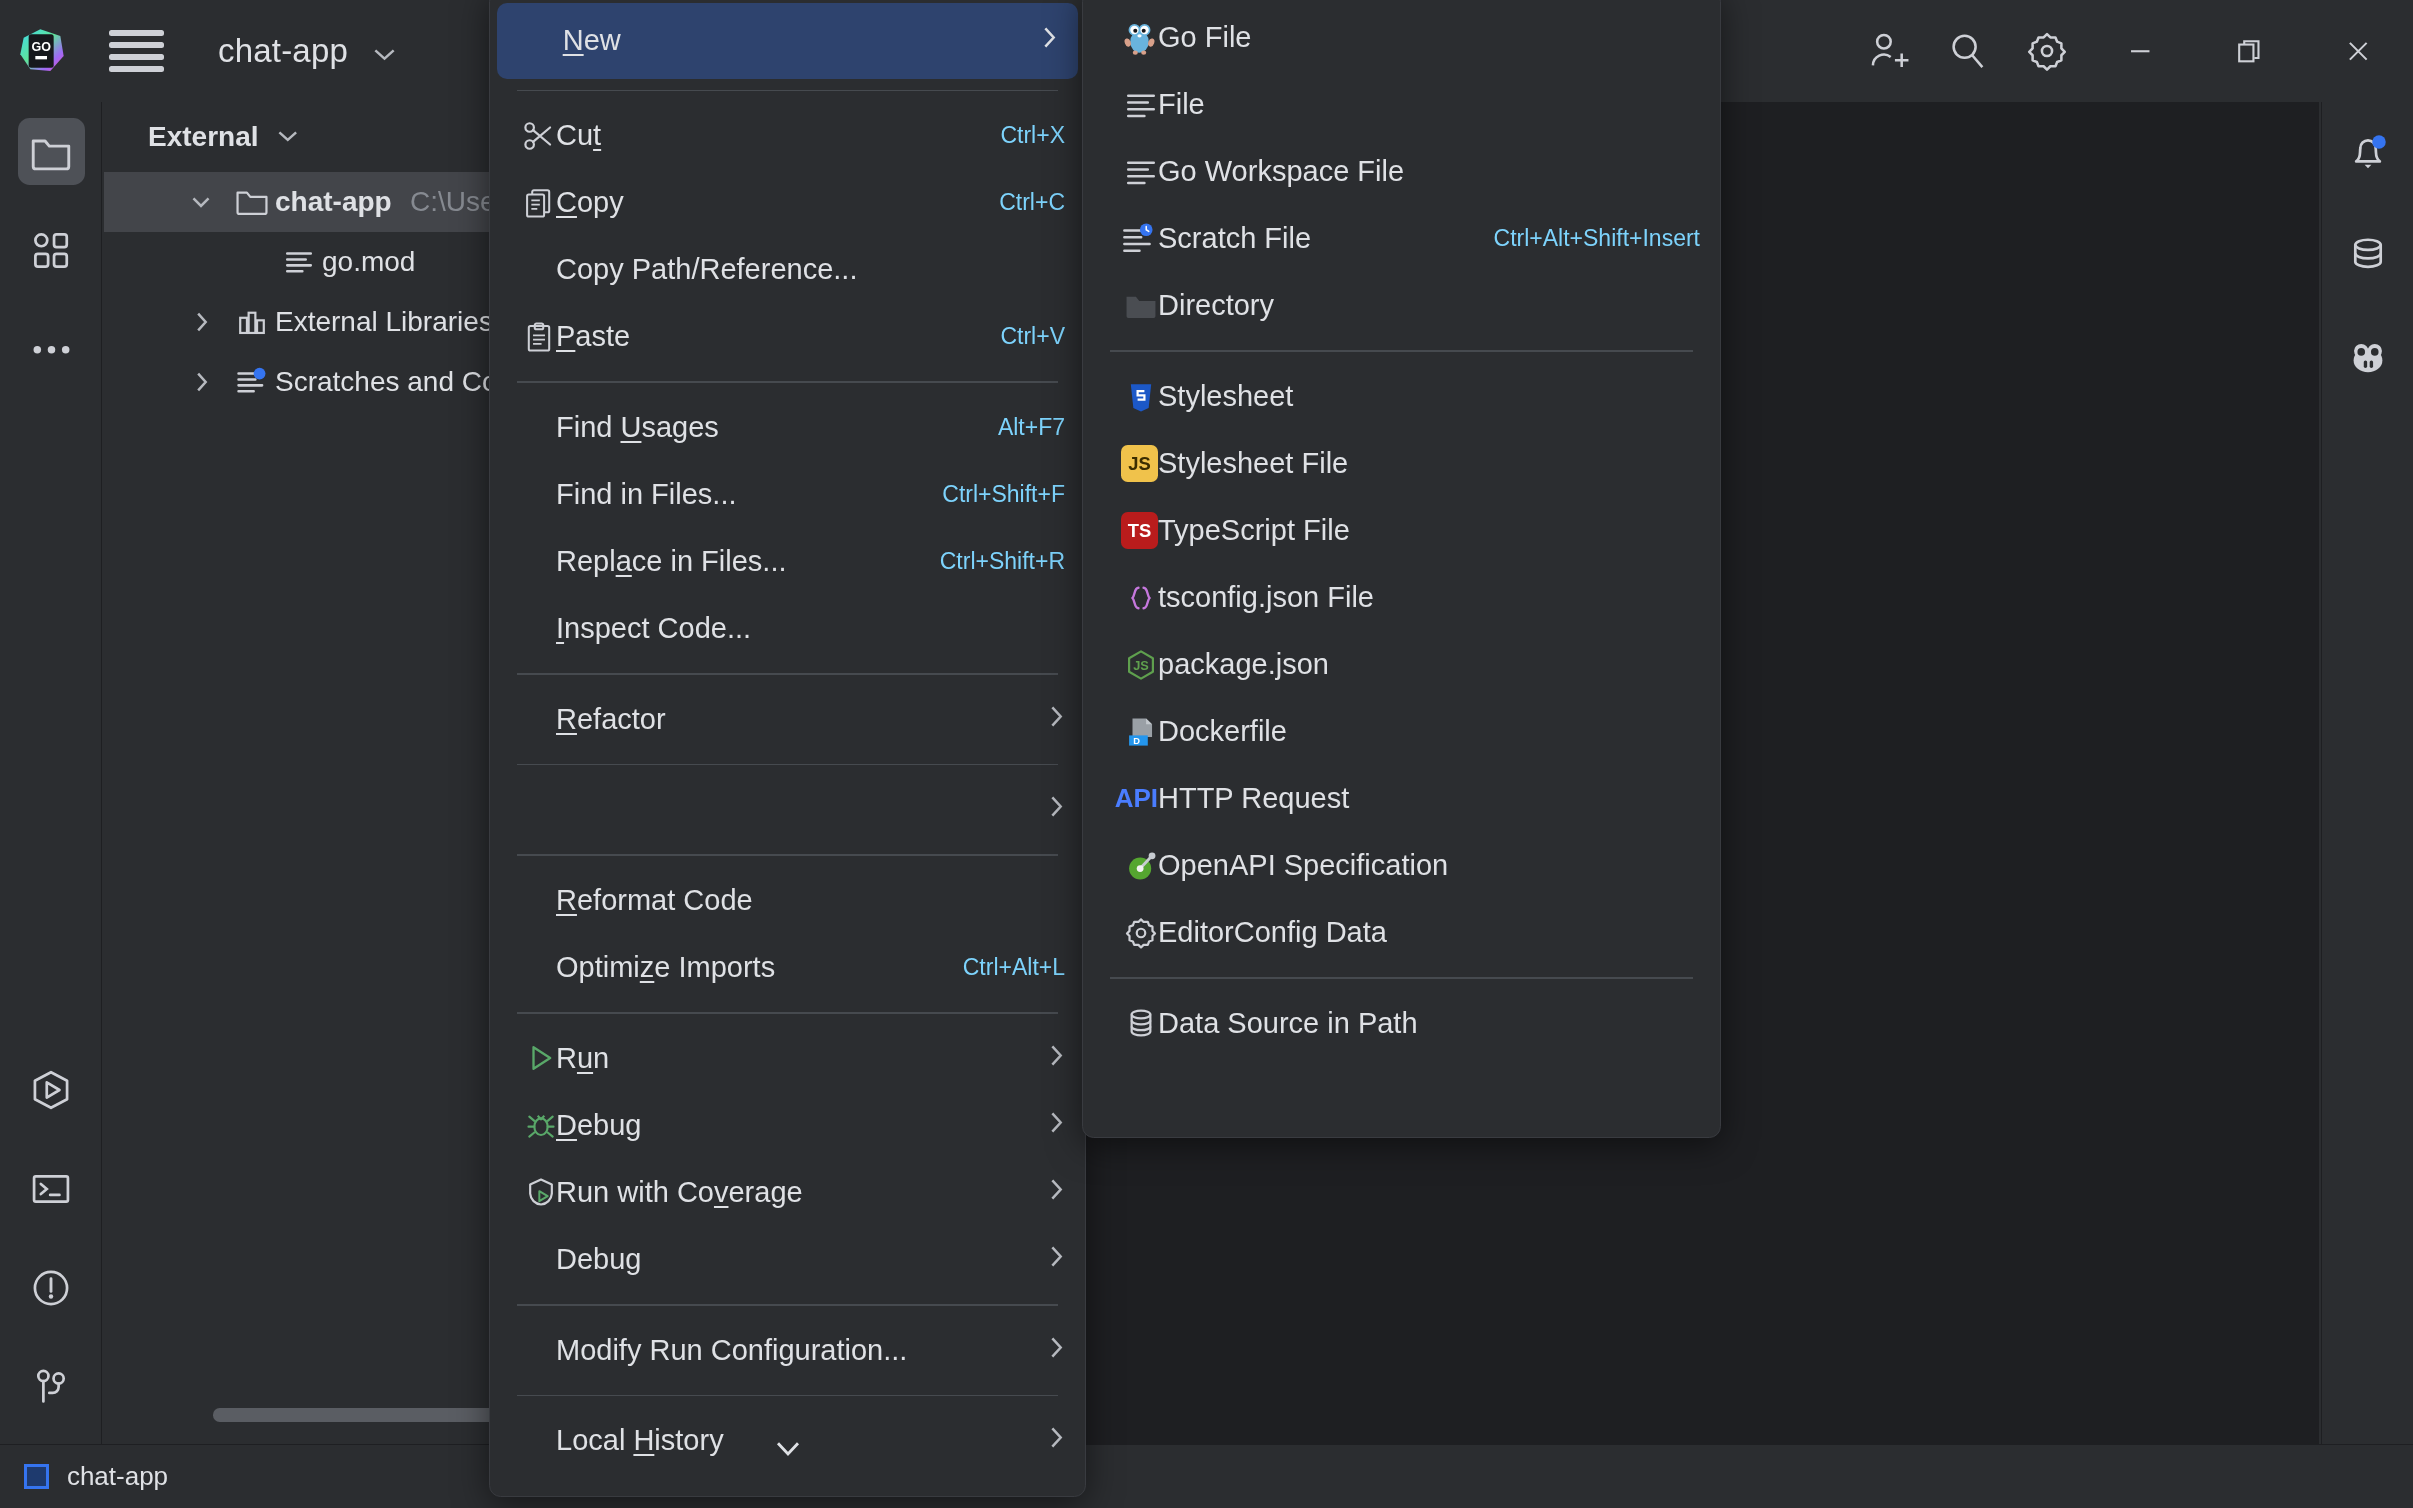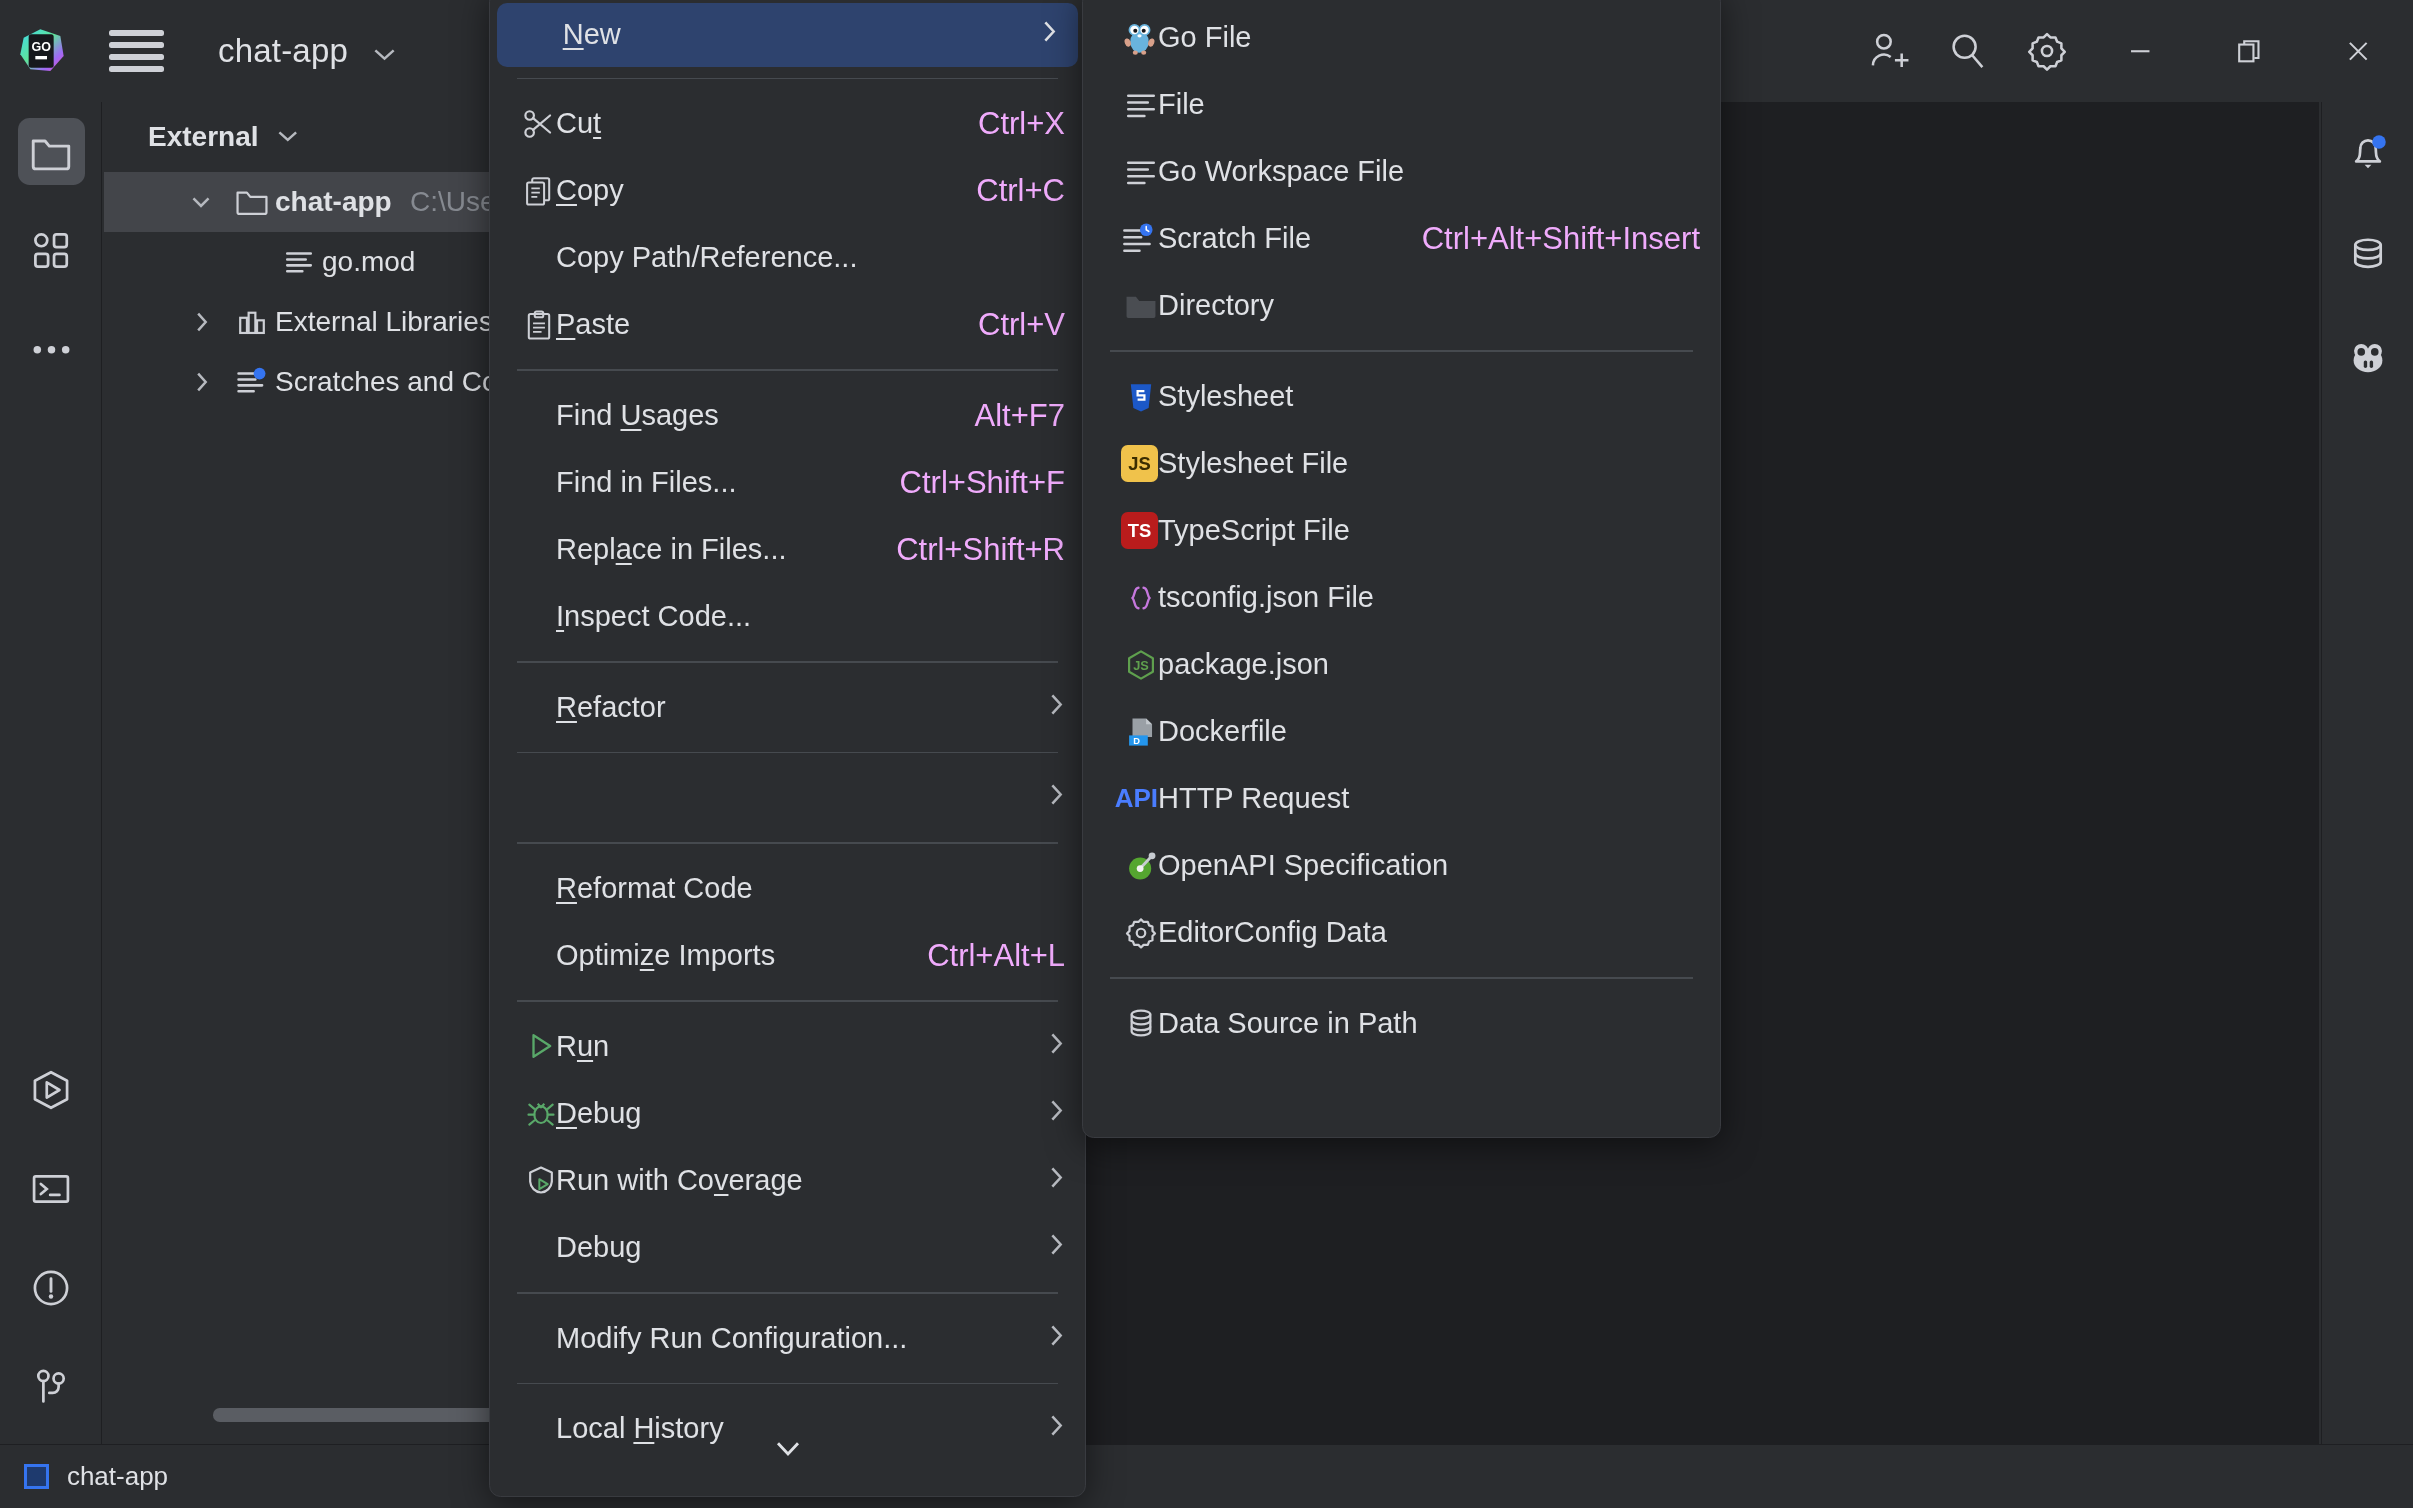--- a/index.html
+++ b/index.html
@@ -78,21 +78,21 @@
     background: #2b2d30; border: 1.7px solid #393b40; border-radius: 11.7px;
     box-shadow: 0 6.7px 34px rgba(0,0,0,0.5);
     overflow: hidden; padding-top: 11.7px;
   }
   .mi { position: relative; display: flex; align-items: center; height: 67px;
     padding-left: 17px; padding-right: 20px; color: #dfe1e5; font-size: 29px; }
   .mi.hl { background: #2e436e; border-radius: 10px; margin: 0 6.7px; }
   .mi-icon { width: 49px; min-width: 49px; display: flex; align-items: center; justify-content: flex-end; }
   .mi-label { flex: 1; white-space: nowrap; }
   .mi-label u { text-decoration-thickness: 1.7px; text-underline-offset: 4.2px; }
-  .mi-shortcut { color: #f0abfc; font-size: 31px; margin-left: 30px; white-space: nowrap; }
+  .mi-shortcut { color: #7dd3fc; font-size: 23px; margin-left: 30px; white-space: nowrap; }
   .mi-arrow { margin-left: 25px; color: #b6b9bf; }
   .sep { height: 1.7px; background: #464a4f; margin: 11px 27px; }
   .mi.dim { color: #6e7176; }
   .scroll-chev { position: absolute; left: 0; right: 0; bottom: 37px; display: flex; justify-content: center;
     color: #c6c9ce; }
 
   
   .submenu {
     position: absolute; left: 1082px; top: -10px; width: 639px; height: 1148px;
     background: #2b2d30; border: 1.7px solid #393b40; border-radius: 11.7px;
@@ -342,21 +342,21 @@
 
   <div class="statusbar">
     <div class="sb-proj">
       <span class="sb-swatch"></span>
       <span>chat-app</span>
     </div>
   </div>
 
   <div class="ctxmenu">
 
-    <div class="mi hl" style="height:64px">
+    <div class="mi hl" style="height:76px">
       <span class="mi-icon"></span>
       <span class="mi-label"><u>N</u>ew</span>
       <span class="mi-arrow">
         <svg width="17" height="25" viewBox="0 0 20 30">
             <path d="M5 4 L15 15 L5 26" fill="none" stroke="#dfe1e5" stroke-width="3"></path>
           </svg></span>
     </div>
 
     <div class="sep"></div>
 

